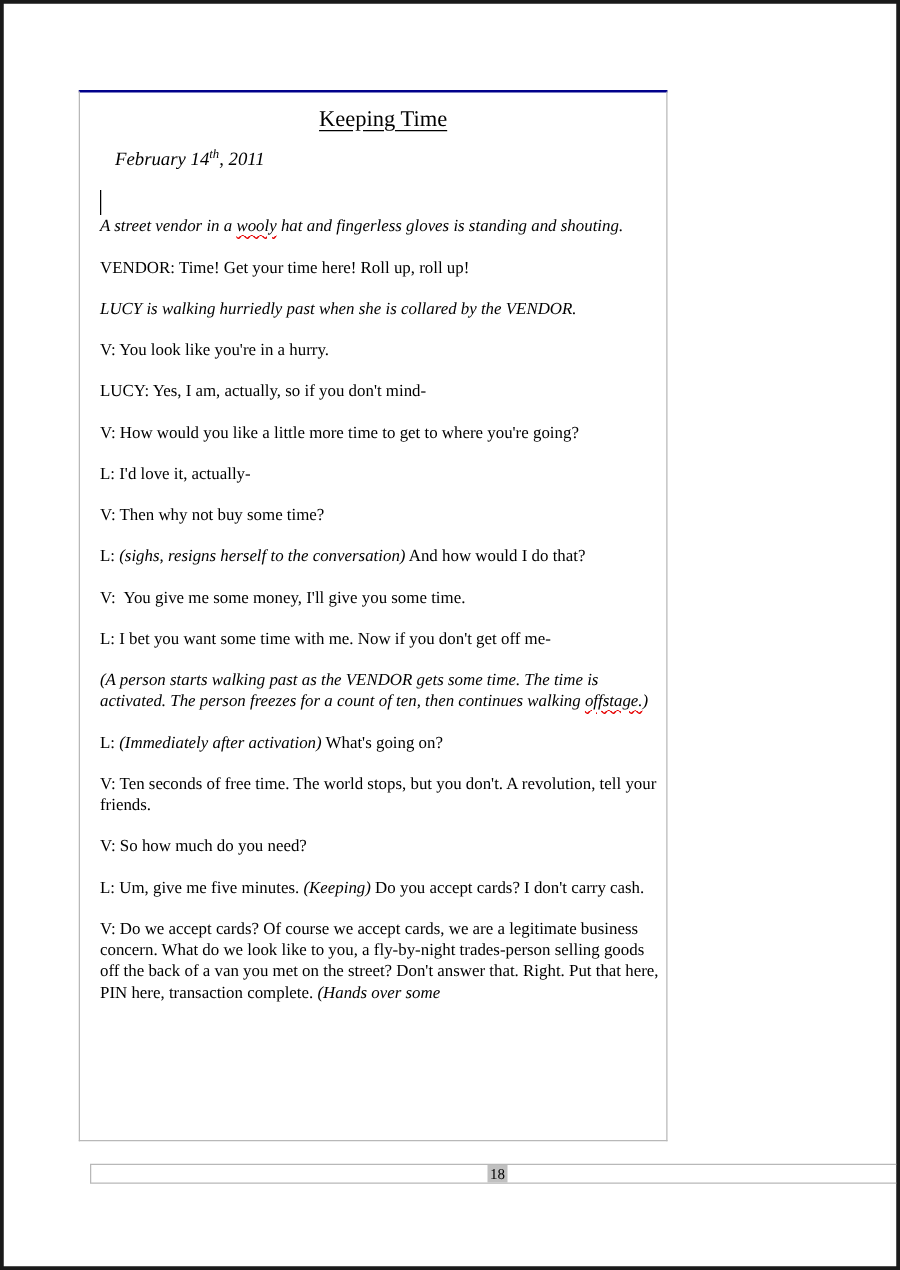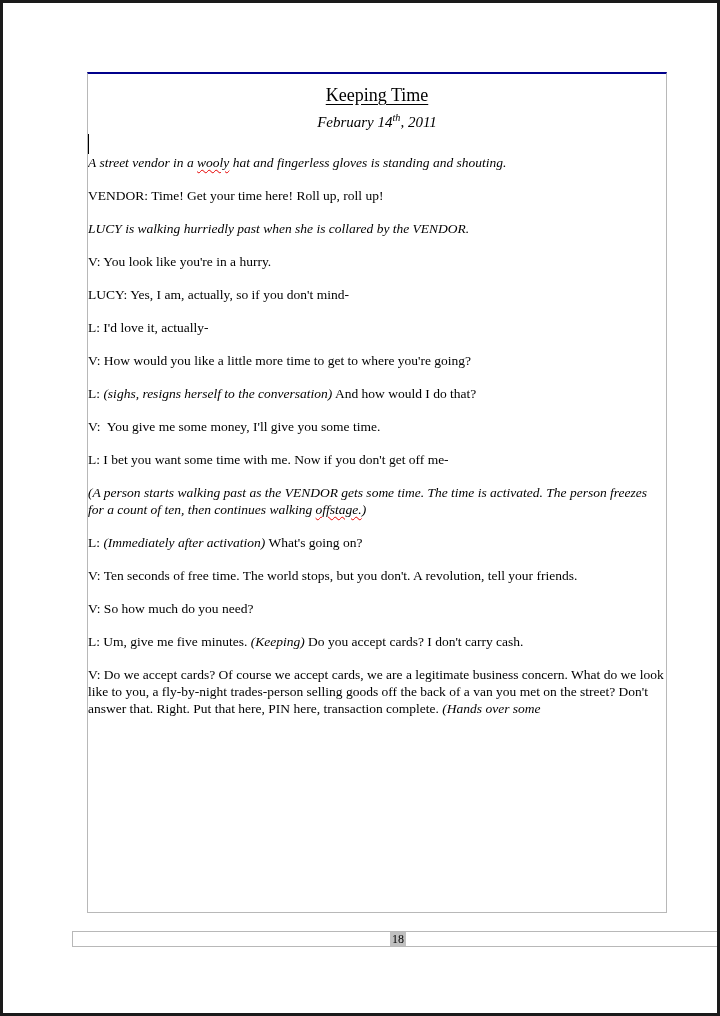--- a/index.html
+++ b/index.html
@@ -11,46 +11,46 @@
     width: 720px;
     height: 1016px;
     background: #ffffff;
     border: 3px solid #1a1a1a;
     outline: 1px solid #9a9a9a;
     overflow: hidden;
   }
 
   .text-frame {
     position: absolute;
-    left: 84px;
+    left: 60px;
     top: 69px;
-    width: 580px;
+    width: 471px;
     height: 841px;
     border: 1px solid #b8b8b8;
     border-top: 2px solid #00008b;
-    padding: 10px 0 0 0;
+    padding: 10px 0 0 16px;
     overflow: hidden;
   }
 
   .doc-title {
     text-align: center;
     font-size: 18px;
     font-weight: normal;
     text-decoration: underline;
     text-underline-offset: 3px;
     line-height: 22px;
     margin: 0 0 6px 0;
   }
 
   .doc-date {
-    text-align: center;
+    text-align: left;
     font-size: 15px;
     font-style: italic;
     line-height: 20px;
-    margin: 0;
+    margin: 12px;
   }
 
   .caret-line { position: relative; height: 22px; }
   .caret {
     position: absolute;
     left: 0px;
     top: 2px;
     width: 1px;
     height: 20px;
     background: #000000;
@@ -95,22 +95,23 @@
     <div class="doc-date"><span class="i">February 14</span><span class="i sup">th</span><span class="i">, 2011</span></div>
     <div class="caret-line">
       <span class="caret"></span>
     </div>
     <div>
         <p class="para"><span class="i">A street vendor in a </span><span class="i misspelled">wooly</span><span class="i"> hat and fingerless gloves is standing and shouting.</span></p>
         <p class="para"><span>VENDOR: Time! Get your time here! Roll up, roll up!</span></p>
         <p class="para"><span class="i">LUCY is walking hurriedly past when she is collared by the VENDOR.</span></p>
         <p class="para"><span>V: You look like you're in a hurry.</span></p>
         <p class="para"><span>LUCY: Yes, I am, actually, so if you don't mind-</span></p>
+        <p class="para"><span>V: How would you like a little more time to get to where you're going?</span></p>
         <p class="para"><span>L: I'd love it, actually-</span></p>
-        <p class="para"><span>V: How would you like a little more time to get to where you're going?</span></p>
+        <p class="para"><span>V: Then why not buy some time?</span></p>
         <p class="para"><span>L: </span><span class="i">(sighs, resigns herself to the conversation)</span><span> And how would I do that?</span></p>
         <p class="para"><span>V:  You give me some money, I'll give you some time.</span></p>
         <p class="para"><span>L: I bet you want some time with me. Now if you don't get off me-</span></p>
         <p class="para"><span class="i">(A person starts walking past as the VENDOR gets some time. The time is activated. The person freezes for a count of ten, then continues walking </span><span class="i misspelled">offstage.</span><span class="i">)</span></p>
         <p class="para"><span>L: </span><span class="i">(Immediately after activation)</span><span> What's going on?</span></p>
         <p class="para"><span>V: Ten seconds of free time. The world stops, but you don't. A revolution, tell your friends.</span></p>
         <p class="para"><span>V: So how much do you need?</span></p>
         <p class="para"><span>L: Um, give me five minutes. </span><span class="i">(Keeping)</span><span> Do you accept cards? I don't carry cash.</span></p>
         <p class="para"><span>V: Do we accept cards? Of course we accept cards, we are a legitimate business concern. What do we look like to you, a fly-by-night trades-person selling goods off the back of a van you met on the street? Don't answer that. Right. Put that here, PIN here, transaction complete. </span><span class="i">(Hands over some</span></p>
       </div>

